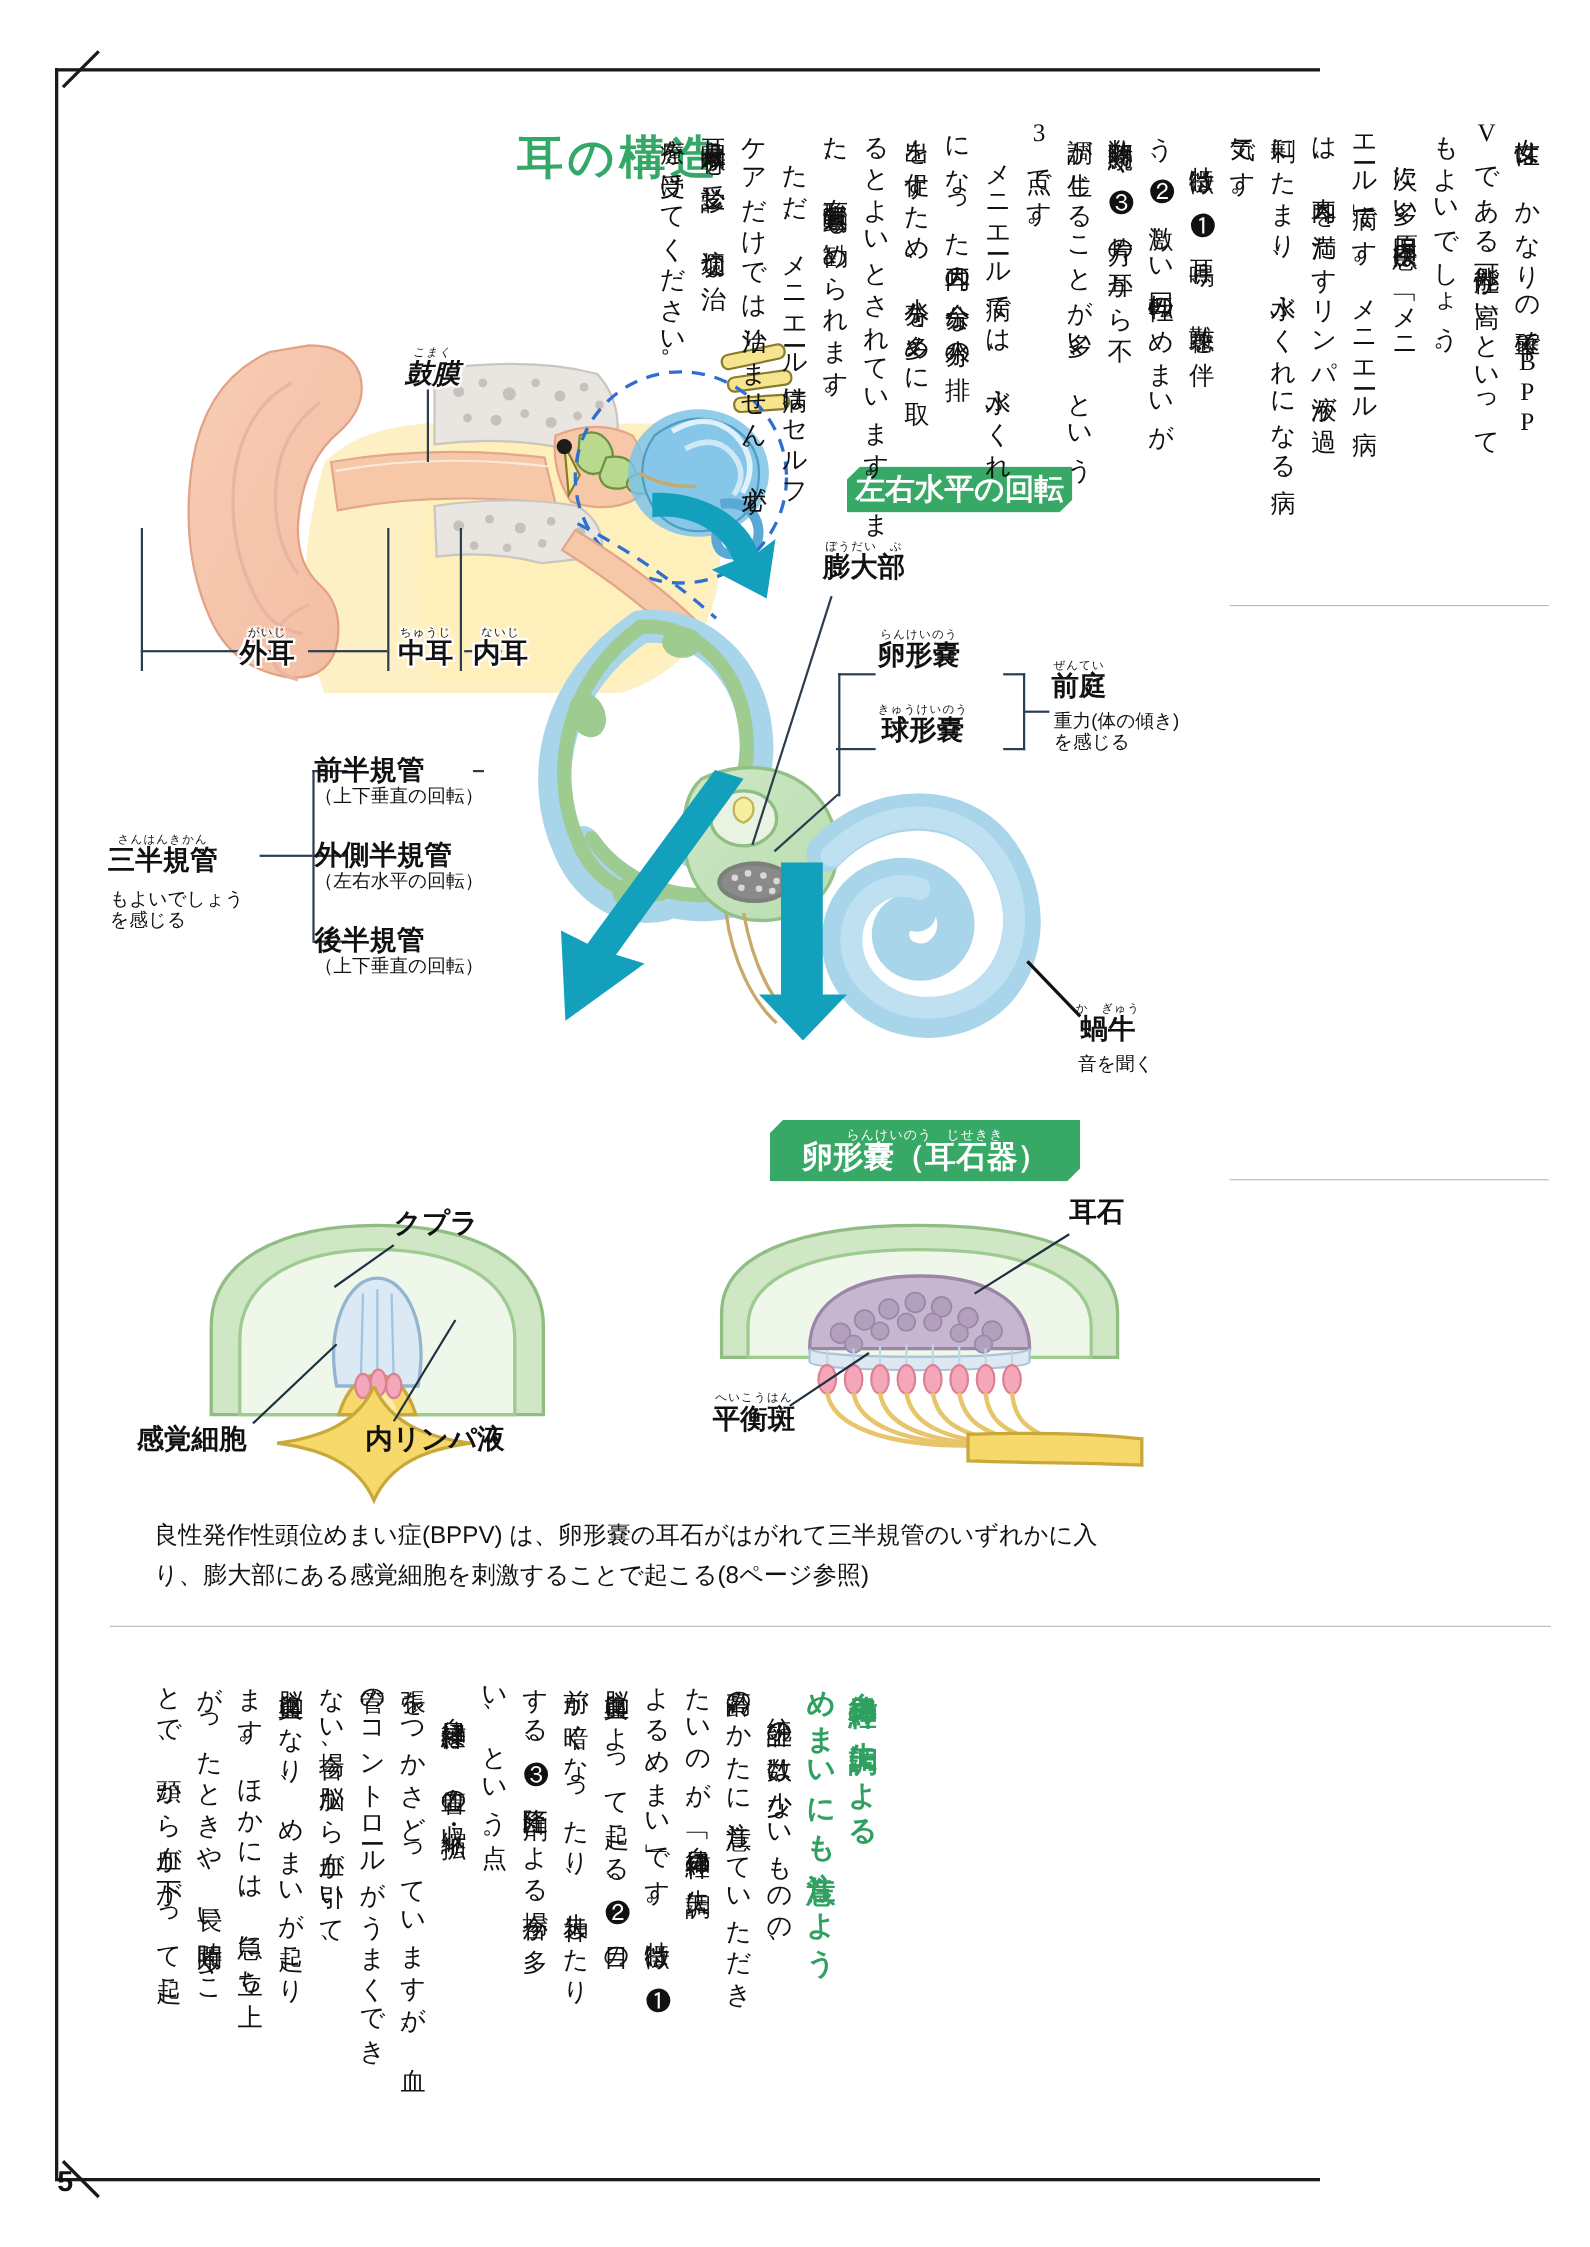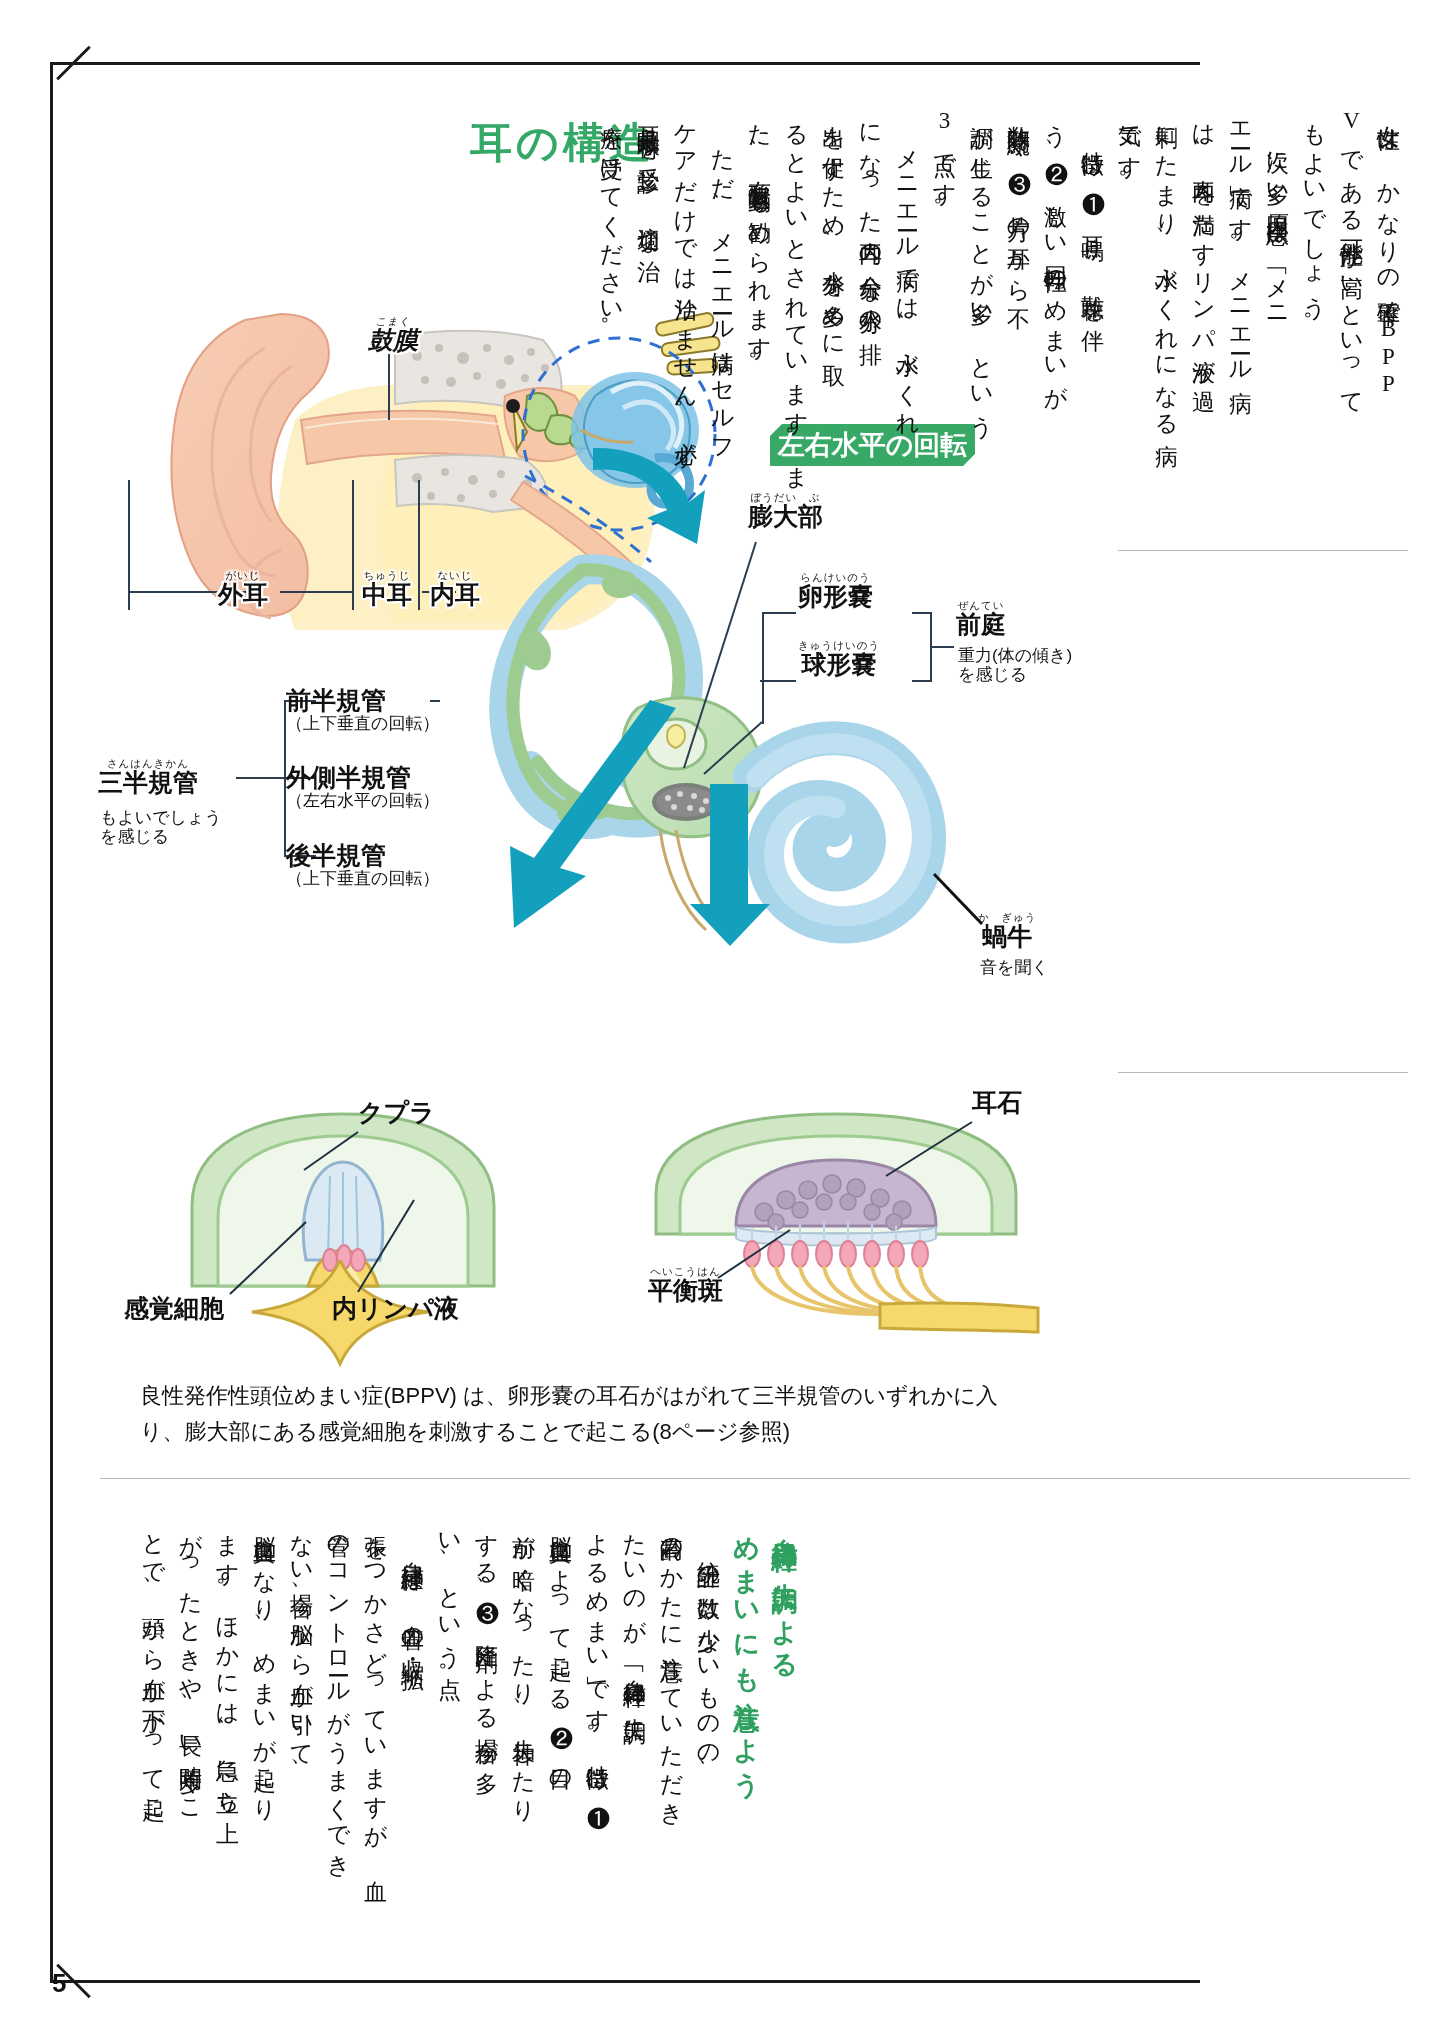--- a/index.html
+++ b/index.html
@@ -467,20 +467,26 @@
 
   <div class="lbl" style="left:332px;top:1294px;">
     <span>内リンパ液</span>
   </div>
   <div class="diag" style="left:350px;top:1196px;width:72px;height:100px;">
     <svg width="72" height="100" viewBox="0 0 72 100">
         <line x1="8" y1="96" x2="64" y2="4" stroke="#1d2f40" stroke-width="2"></line>
       </svg>
   </div>
 
+  <div class="badge" style="left:700px;top:1018px;width:282px;height:56px;font-size:28px;">
+    <span class="rb">
+      <span class="kana">らんけいのう　じせきき</span>
+      <span class="base">卵形嚢（耳石器）</span>
+    </span>
+  </div>
 
   <div class="diag" style="left:640px;top:1108px;width:400px;height:250px;">
     <svg width="400" height="250" viewBox="0 0 400 250">
 
       <path d="M16,86 C16,32 86,6 196,6 C306,6 376,32 376,86 L376,126 L16,126 Z" fill="#cfe7c4" stroke="#8fbd82" stroke-width="3"></path>
       <path d="M40,98 C40,52 100,28 196,28 C292,28 352,52 352,98 L352,126 L40,126 Z" fill="#eef7e9" stroke="#9ecb8f" stroke-width="3"></path>
 
       <path d="M96,118 C96,72 140,52 196,52 C252,52 296,72 296,118 Z" fill="#c7b6cf" stroke="#9b86a8" stroke-width="3"></path>
       <g fill="#b3a0bd" stroke="#9b86a8" stroke-width="1.5">
         <circle cx="124" cy="104" r="9"></circle>

